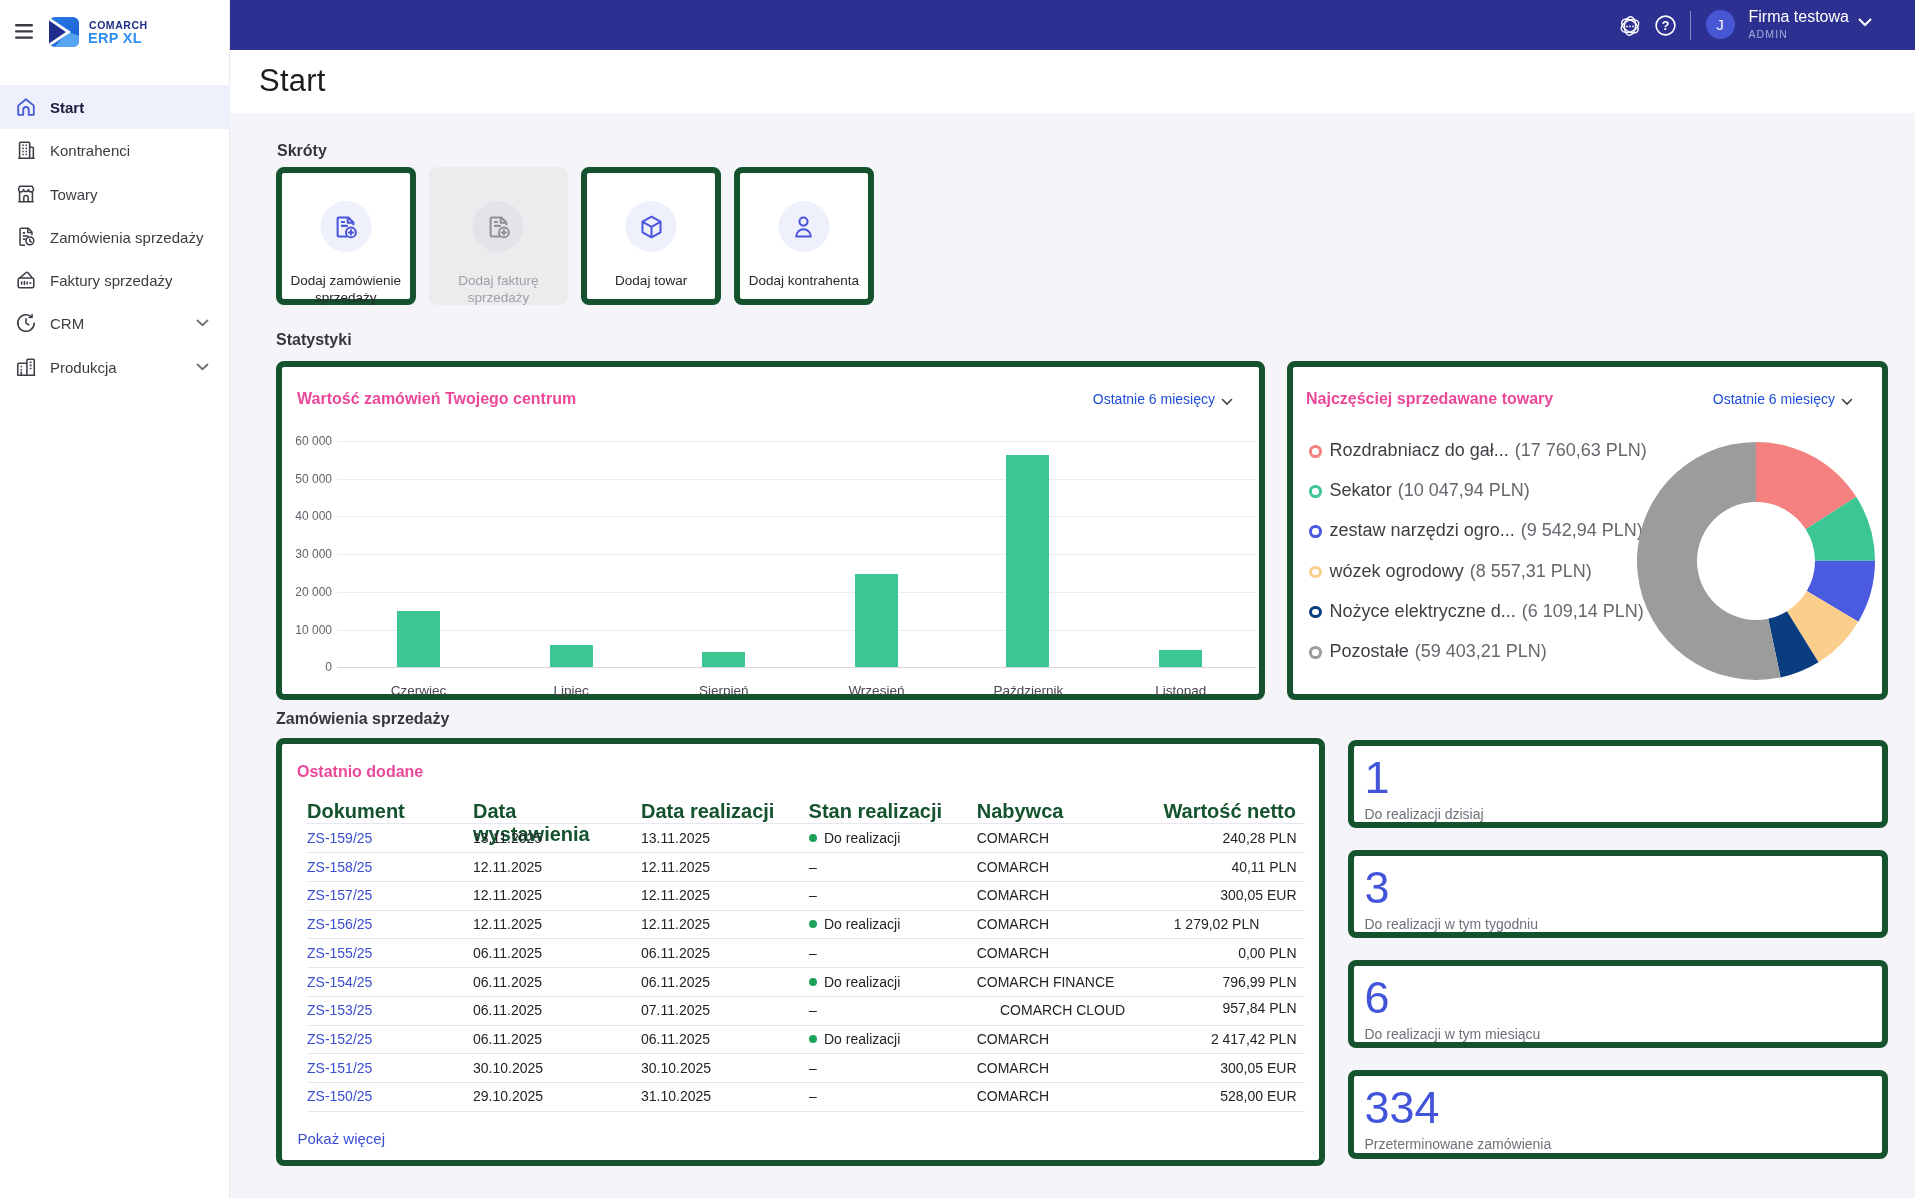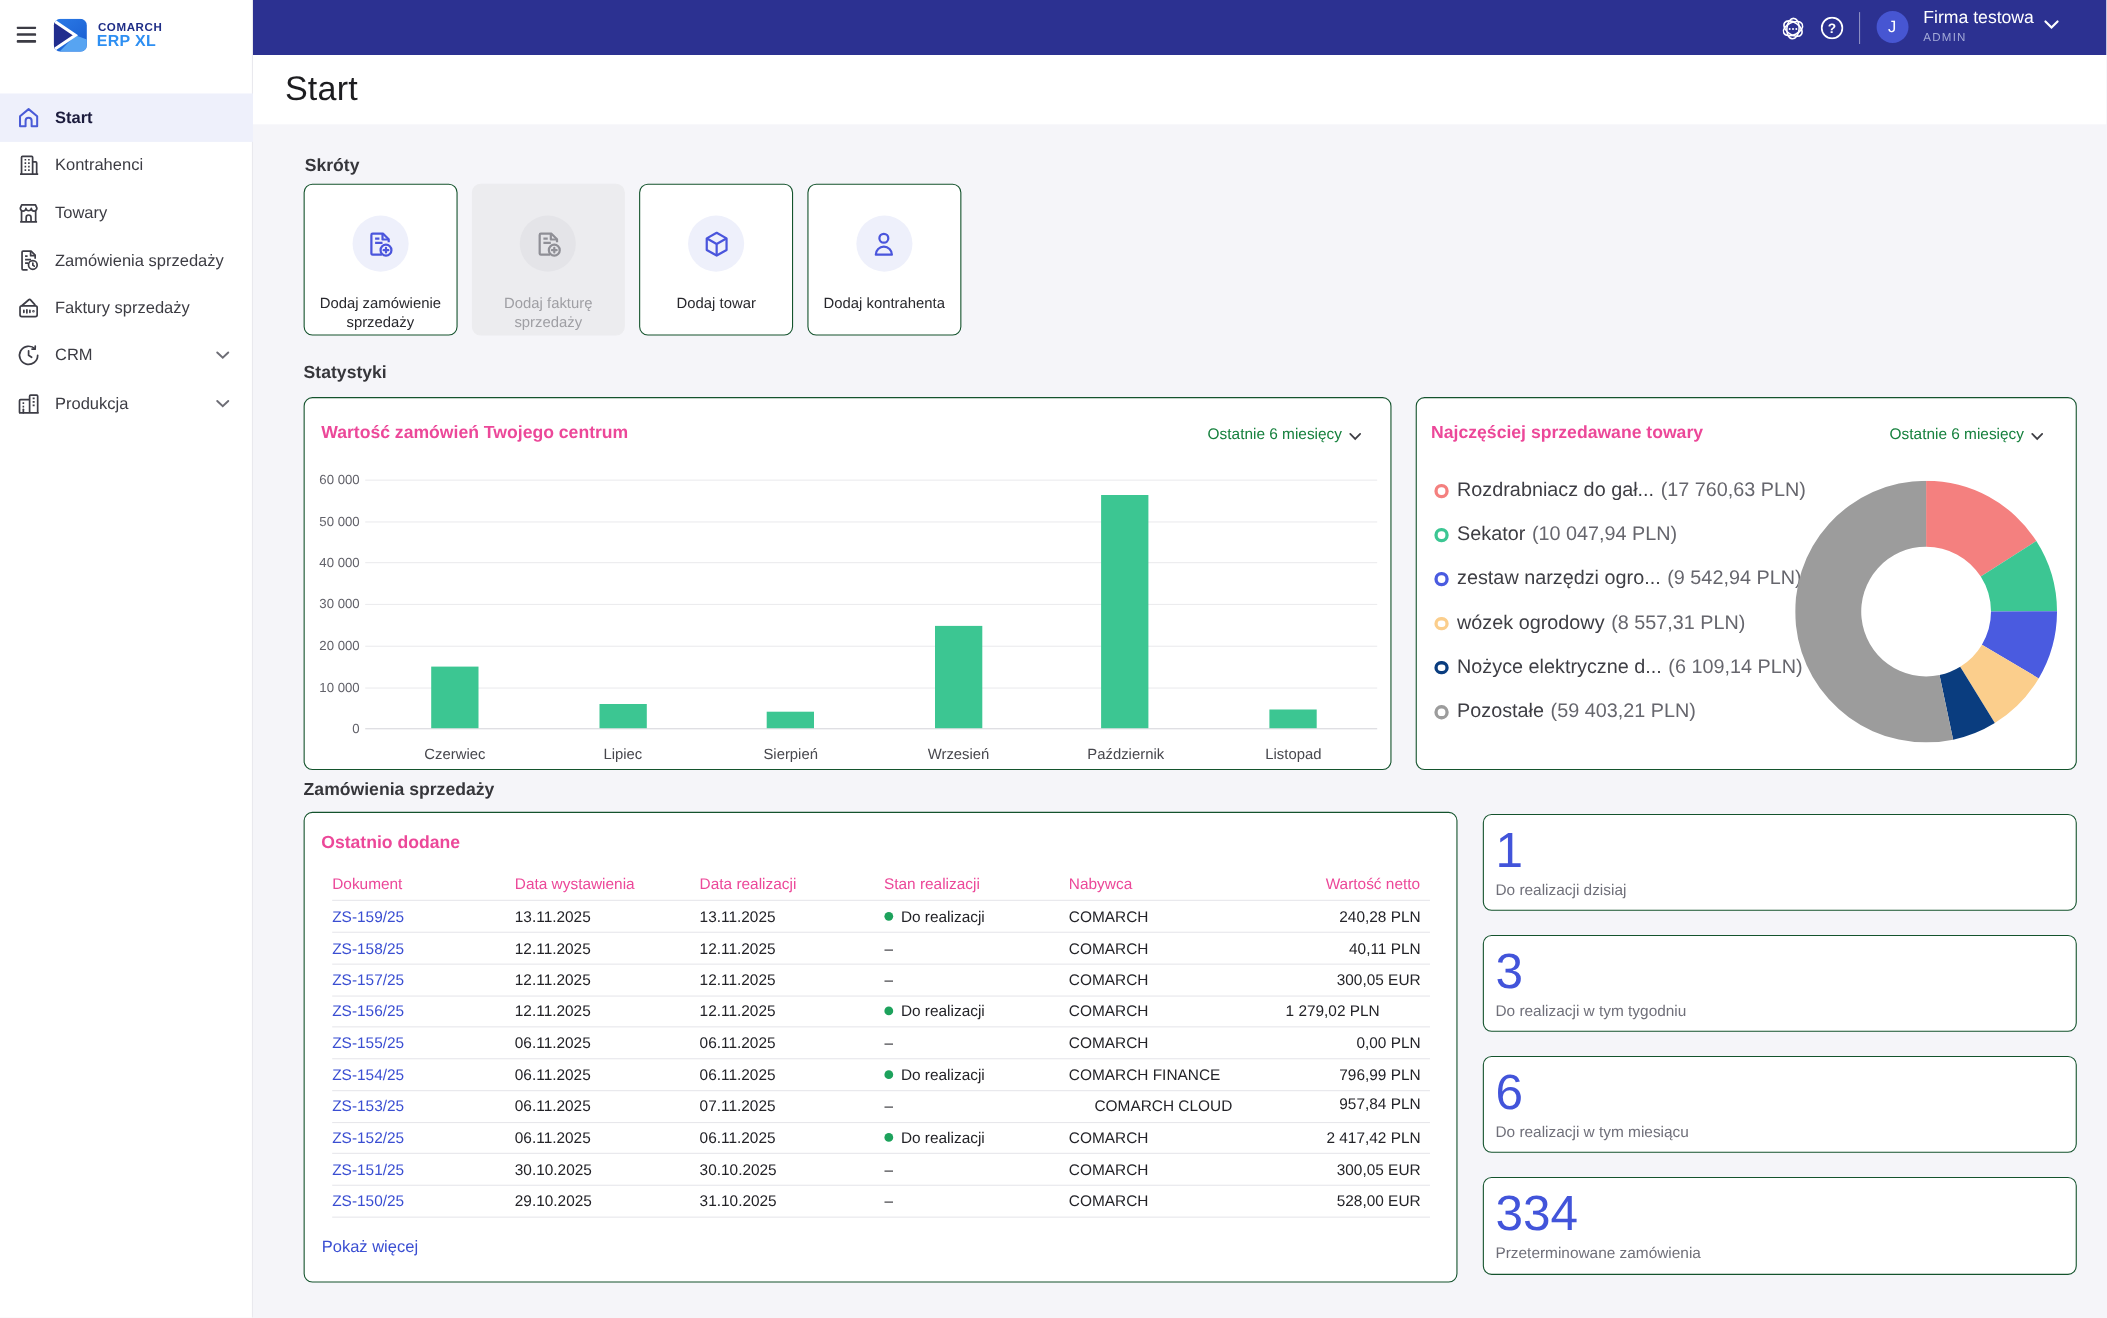--- a/index.html
+++ b/index.html
@@ -15,43 +15,43 @@
 .mitem.active{background:#eef0fb}
 .mitem.active .lbl{color:#1b1b3c;font-weight:bold}
 .mitem svg{position:absolute;left:15px;top:50%;transform:translateY(-50%)}
 .mitem .chev{position:absolute;left:196px;top:50%;transform:translateY(-50%)}
 
 #top{position:absolute;left:230px;top:0;width:1685px;height:50px;background:#2c3191;z-index:4}
 
 #titleband{position:absolute;left:230px;top:50px;width:1685px;height:63px;background:#fff}
 #titleband h1{position:absolute;left:29px;top:13px;font-size:31px;font-weight:400;color:#1d1d20;letter-spacing:.2px}
 .seclbl{position:absolute;font-size:16px;font-weight:bold;color:#36363b}
-.card{position:absolute;background:#fff;border:1px solid #14532d;border-radius:8px}
+.card{position:absolute;background:#fff;border:6px solid #14532d;border-radius:8px}
 
 .scard{width:139.5px;height:137.5px;top:167px}
 .scard .circ{position:absolute;left:50%;top:28px;transform:translateX(-50%);width:51px;height:51px;border-radius:50%;background:#eef0fb}
 .scard .circ svg{position:absolute;left:50%;top:50%;transform:translate(-50%,-50%)}
 .scard .txt{position:absolute;left:0;width:100%;top:99px;text-align:center;font-size:13.5px;line-height:17px;color:#28282d}
 .scard.off{background:#ececef;border-color:#ececef}
 .scard.off .circ{background:#e4e4e8}
 .scard.off .txt{color:#9f9fa4}
 
 .ctitle{position:absolute;font-size:16px;font-weight:bold;color:#ec4899}
-.csel{position:absolute;font-size:14px;color:#15803d}
+.csel{position:absolute;font-size:14px;color:#1d4ed8}
 .csel svg{vertical-align:-2px;margin-left:6px}
 .ylab{position:absolute;left:0;width:50px;text-align:right;font-size:12px;color:#62626a}
 .bar{position:absolute;width:43px;background:#3cc692}
 .xlab{position:absolute;top:316px;width:100px;text-align:center;font-size:13.5px;color:#47474d}
 
 .lrow{position:absolute;left:16px;height:15px;font-size:18px;white-space:nowrap}
 .ring{display:inline-block;width:12.6px;height:12.6px;border:3.6px solid #000;border-radius:50%;margin-right:8px;vertical-align:-1.5px}
 .lname{color:#3e3e44}
 .lval{color:#66666d;margin-left:6px}
 
-.th{position:absolute;font-size:14px;font-weight:normal;color:#ec4899}
+.th{position:absolute;font-size:20px;font-weight:bold;color:#14532d}
 .hline{position:absolute;left:25px;width:998px;height:1px;background:#e7e7eb}
 .td{position:absolute;font-size:14px;color:#232328;white-space:nowrap}
 .td.lnk{color:#3a4ed2}
 .dot{display:inline-block;width:8px;height:8px;border-radius:50%;background:#1da25c;margin-right:7px;vertical-align:1px}
 .dash{color:#232328}
 
 .stnum{position:absolute;left:10.5px;font-size:45px;color:#4254da;line-height:45px}
 .stlbl{position:absolute;left:10.5px;font-size:14px;color:#70707a}
 </style>
 </head>

